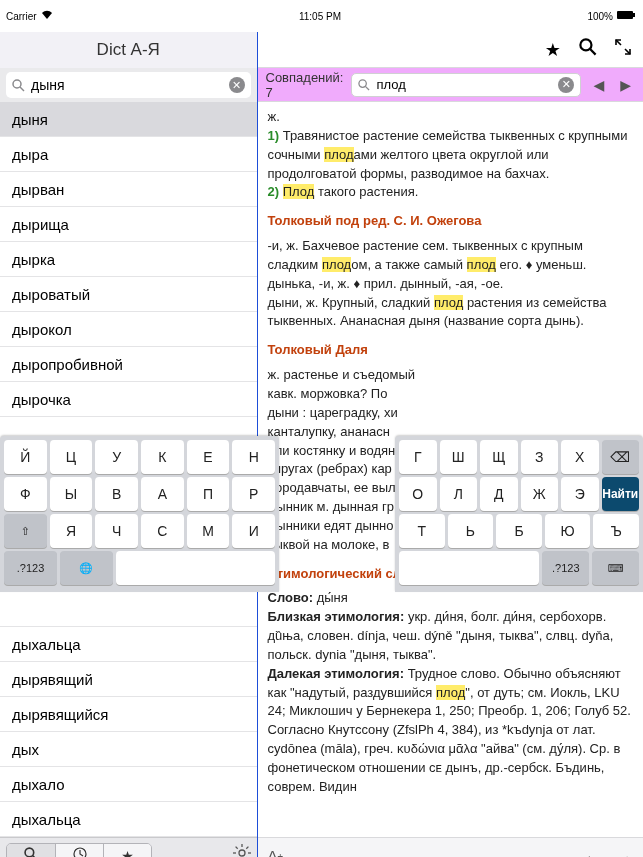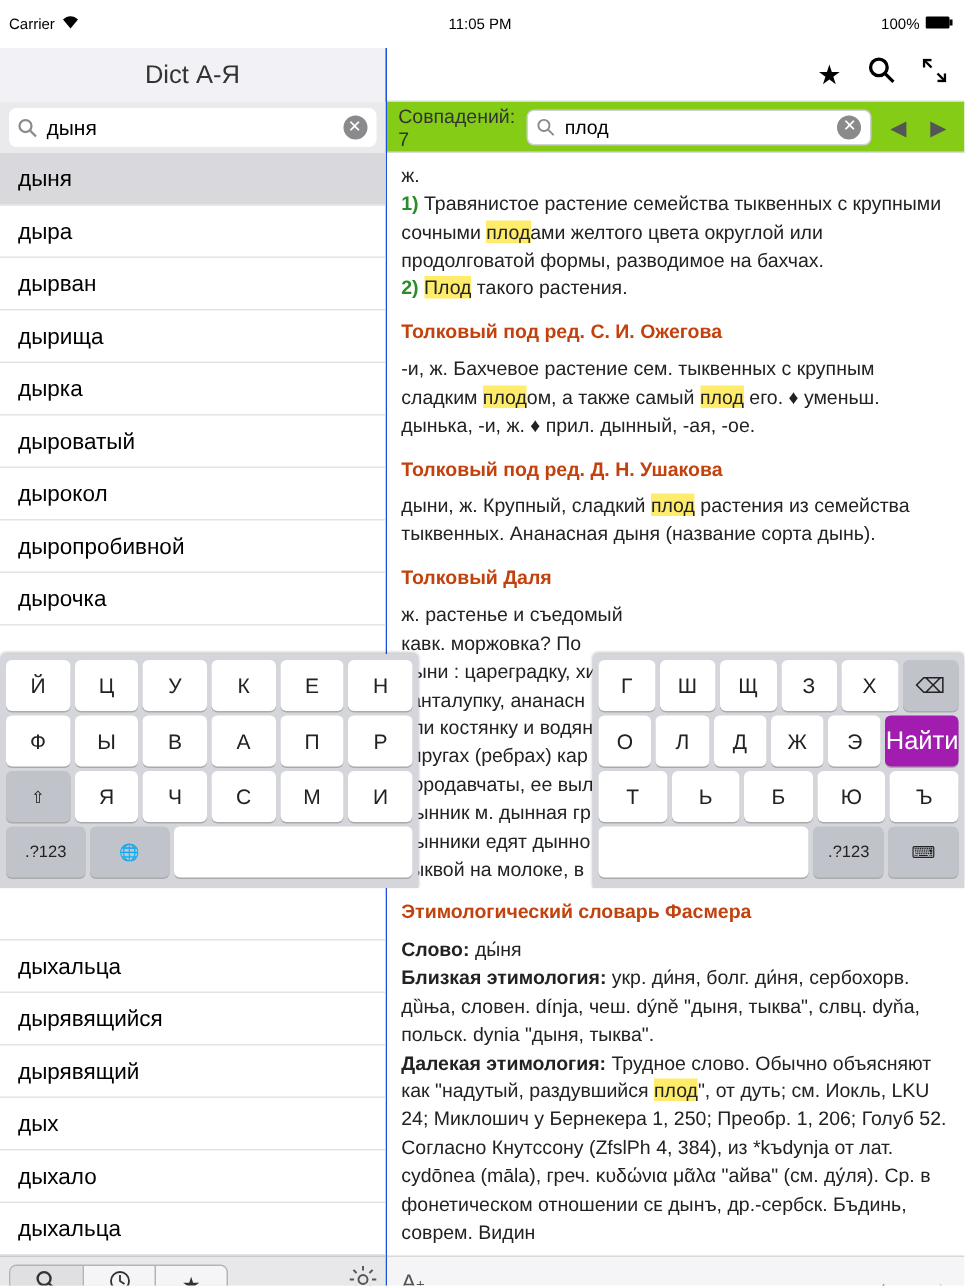--- a/index.html
+++ b/index.html
@@ -13,21 +13,21 @@
 .search-row { padding:4px 6px; background:#eaeaec; }
 .search-field { background:#fff; border-radius:5px; height:26px; display:flex; align-items:center; padding:0 6px; gap:6px; }
 .search-field input { border:none; outline:none; flex:1; font-size:14px; background:transparent; }
 .icon { display:inline-flex; align-items:center; justify-content:center; color:#8a8a8d; }
 .clear-circle { width:16px; height:16px; border-radius:50%; background:#8a8a8d; color:#fff; font-size:11px; display:flex; align-items:center; justify-content:center; line-height:1; }
 .word-list { flex:1; overflow:hidden; background:#fff; }
 .word-item { height:35px; padding:0 12px; display:flex; align-items:center; font-size:15px; border-bottom:1px solid #e4e4e6; }
 .word-item.selected { background:#d9d9dd; }
 .right-topbar { height:36px; display:flex; align-items:center; justify-content:flex-end; gap:18px; padding:0 12px; border-bottom:1px solid #d9d9dc; }
 .right-topbar .ticon { font-size:18px; color:#000; }
-.findbar { height:34px; display:flex; align-items:center; gap:8px; padding:0 8px; border-bottom:1px solid #d9d9dc; background:#84cc16; }
+.findbar { height:34px; display:flex; align-items:center; gap:8px; padding:0 8px; border-bottom:1px solid #d9d9dc; background:#f0abfc; }
 .match-count { font-size:13px; color:#333; }
 .find-field { flex:1; display:flex; align-items:center; background:#fff; border:1px solid #d0d0d3; border-radius:5px; height:24px; padding:0 6px; gap:6px; }
 .find-field input { border:none; outline:none; flex:1; font-size:13px; }
 .navbtn { font-size:14px; color:#555; padding:0 4px; }
 .article { flex:1; overflow:hidden; padding:6px 10px; font-size:13px; line-height:1.45; color:#222; position:relative; }
 .dict-name { color:#c2410c; font-weight:600; margin:10px 0 6px; font-size:13px; }
 .num { color:#2a8c2a; font-weight:600; }
 .hl { background:#ffec6a; }
 .left-bottombar { height:36px; background:#e8e8eb; border-top:1px solid #c9c9cc; display:flex; align-items:center; padding:0 6px; gap:0; }
 .seg { display:flex; border:1px solid #b3b3b8; border-radius:5px; overflow:hidden; height:26px; }
@@ -37,21 +37,21 @@
 .gear { margin-left:auto; font-size:18px; color:#555; }
 .right-bottombar { height:36px; background:#f5f5f7; border-top:1px solid #d9d9dc; display:flex; align-items:center; padding:0 10px; gap:14px; }
 .right-bottombar .spacer { flex:1; }
 .keyboard { position:absolute; background:#d4d6db; border-radius:4px 4px 0 0; box-shadow:0 -1px 2px rgba(0,0,0,.2); padding:4px; }
 .kb-left { left:0; top:436px; width:279px; }
 .kb-right { right:0; top:436px; width:248px; }
 .kb-row { display:flex; gap:3px; margin-bottom:3px; }
 .key { flex:1; height:34px; background:#fff; border-radius:4px; box-shadow:0 1px 0 #aaa; display:flex; align-items:center; justify-content:center; font-size:14px; color:#222; }
 .key.fn { background:#c0c3c9; font-size:11px; }
 .key.space { flex:3; }
-.key.primary { background:#a21caf; color:#fff; font-size:17px; }
+.key.primary { background:#0c4a6e; color:#fff; font-size:12px;font-weight:bold; }
 .key.back { background:#c0c3c9; }
 </style>
 </head>
 <body>
 
 <div class="status-bar">
   <div class="status-left">
     <span>Carrier</span>
     <span>
       <svg width="12" height="10" viewBox="0 0 12 10">
@@ -97,22 +97,22 @@
         <div class="word-item">дырокол</div>
         <div class="word-item">дыропробивной</div>
         <div class="word-item">дырочка</div>
         <div class="word-item"></div>
         <div class="word-item"></div>
         <div class="word-item"></div>
         <div class="word-item"></div>
         <div class="word-item"></div>
         <div class="word-item"></div>
         <div class="word-item">дыхальца</div>
+        <div class="word-item">дырявящий</div>
         <div class="word-item">дырявящийся</div>
-        <div class="word-item">дырявящий</div>
         <div class="word-item">дых</div>
         <div class="word-item">дыхало</div>
         <div class="word-item">дыхальца</div>
       </div>
     <div class="left-bottombar">
       <div class="seg">
         <button class="active">
           <svg width="14" height="14" viewBox="0 0 13 13">
               <circle cx="5" cy="5" r="4" stroke="#333" stroke-width="1.5" fill="none"></circle>
               <line x1="8" y1="8" x2="12" y2="12" stroke="#333" stroke-width="1.5"></line>
@@ -175,21 +175,20 @@
       <span class="navbtn">◀</span>
       <span class="navbtn">▶</span>
     </div>
 
     <div class="article">
       <div>ж.</div>
       <div><span class="num">1)</span><span> Травянистое растение семейства тыквенных с крупными сочными </span><span class="hl">плод</span><span>ами желтого цвета округлой или продолговатой формы, разводимое на бахчах.</span></div>
       <div><span class="num">2)</span> <span class="hl">Плод</span><span> такого растения.</span></div>
       <div class="dict-name">Толковый под ред. С. И. Ожегова</div>
       <div><span>-и, ж. Бахчевое растение сем. тыквенных с крупным сладким </span><span class="hl">плод</span><span>ом, а также самый </span><span class="hl">плод</span><span> его. ♦ уменьш. дынька, -и, ж. ♦ прил. дынный, -ая, -ое.</span></div>
-      <div class="dict-name">Толковый под ред. Д. Н. Ушакова</div>
       <div><span>дыни, ж. Крупный, сладкий </span><span class="hl">плод</span><span> растения из семейства тыквенных. Ананасная дыня (название сорта дынь).</span></div>
       <div class="dict-name">Толковый Даля</div>
       <div style="white-space:pre-line">ж. растенье и съедомый
 кавк. моржовка? По
 дыни : цареградку, хи
 канталупку, ананасн
 или костянку и водян
 упругах (ребрах) кар
 бородавчаты, ее выл
 Дынник м. дынная гр

